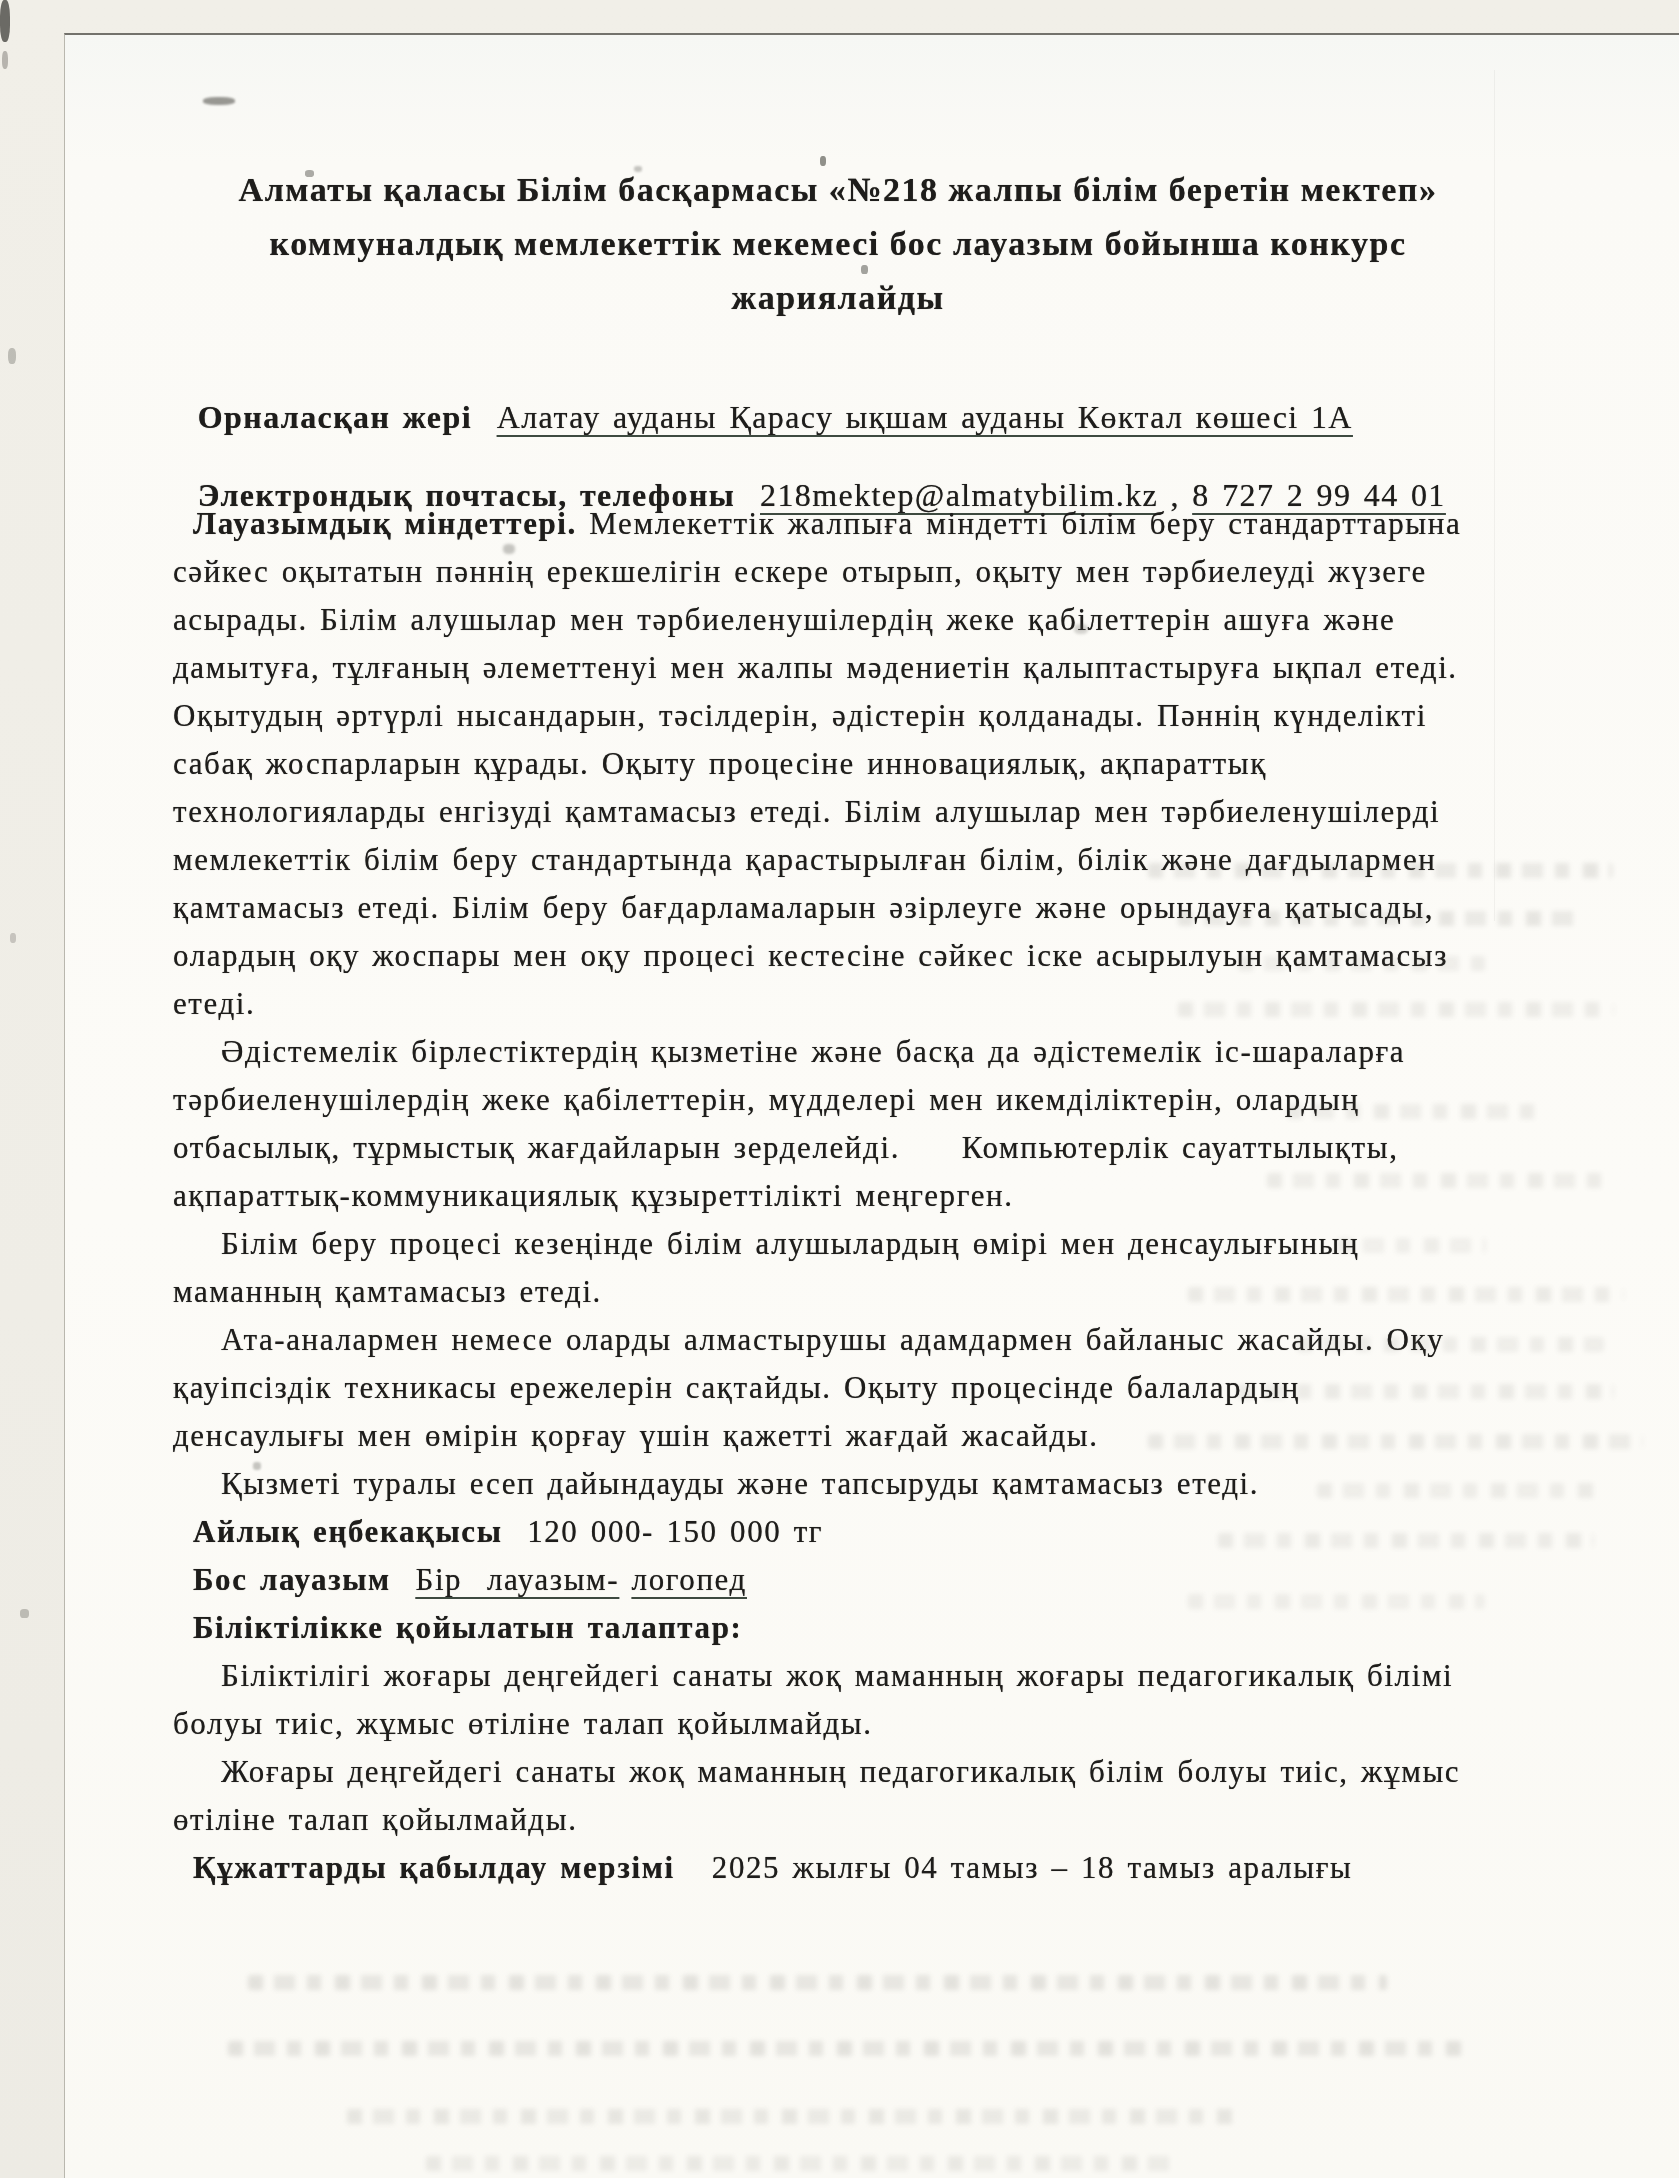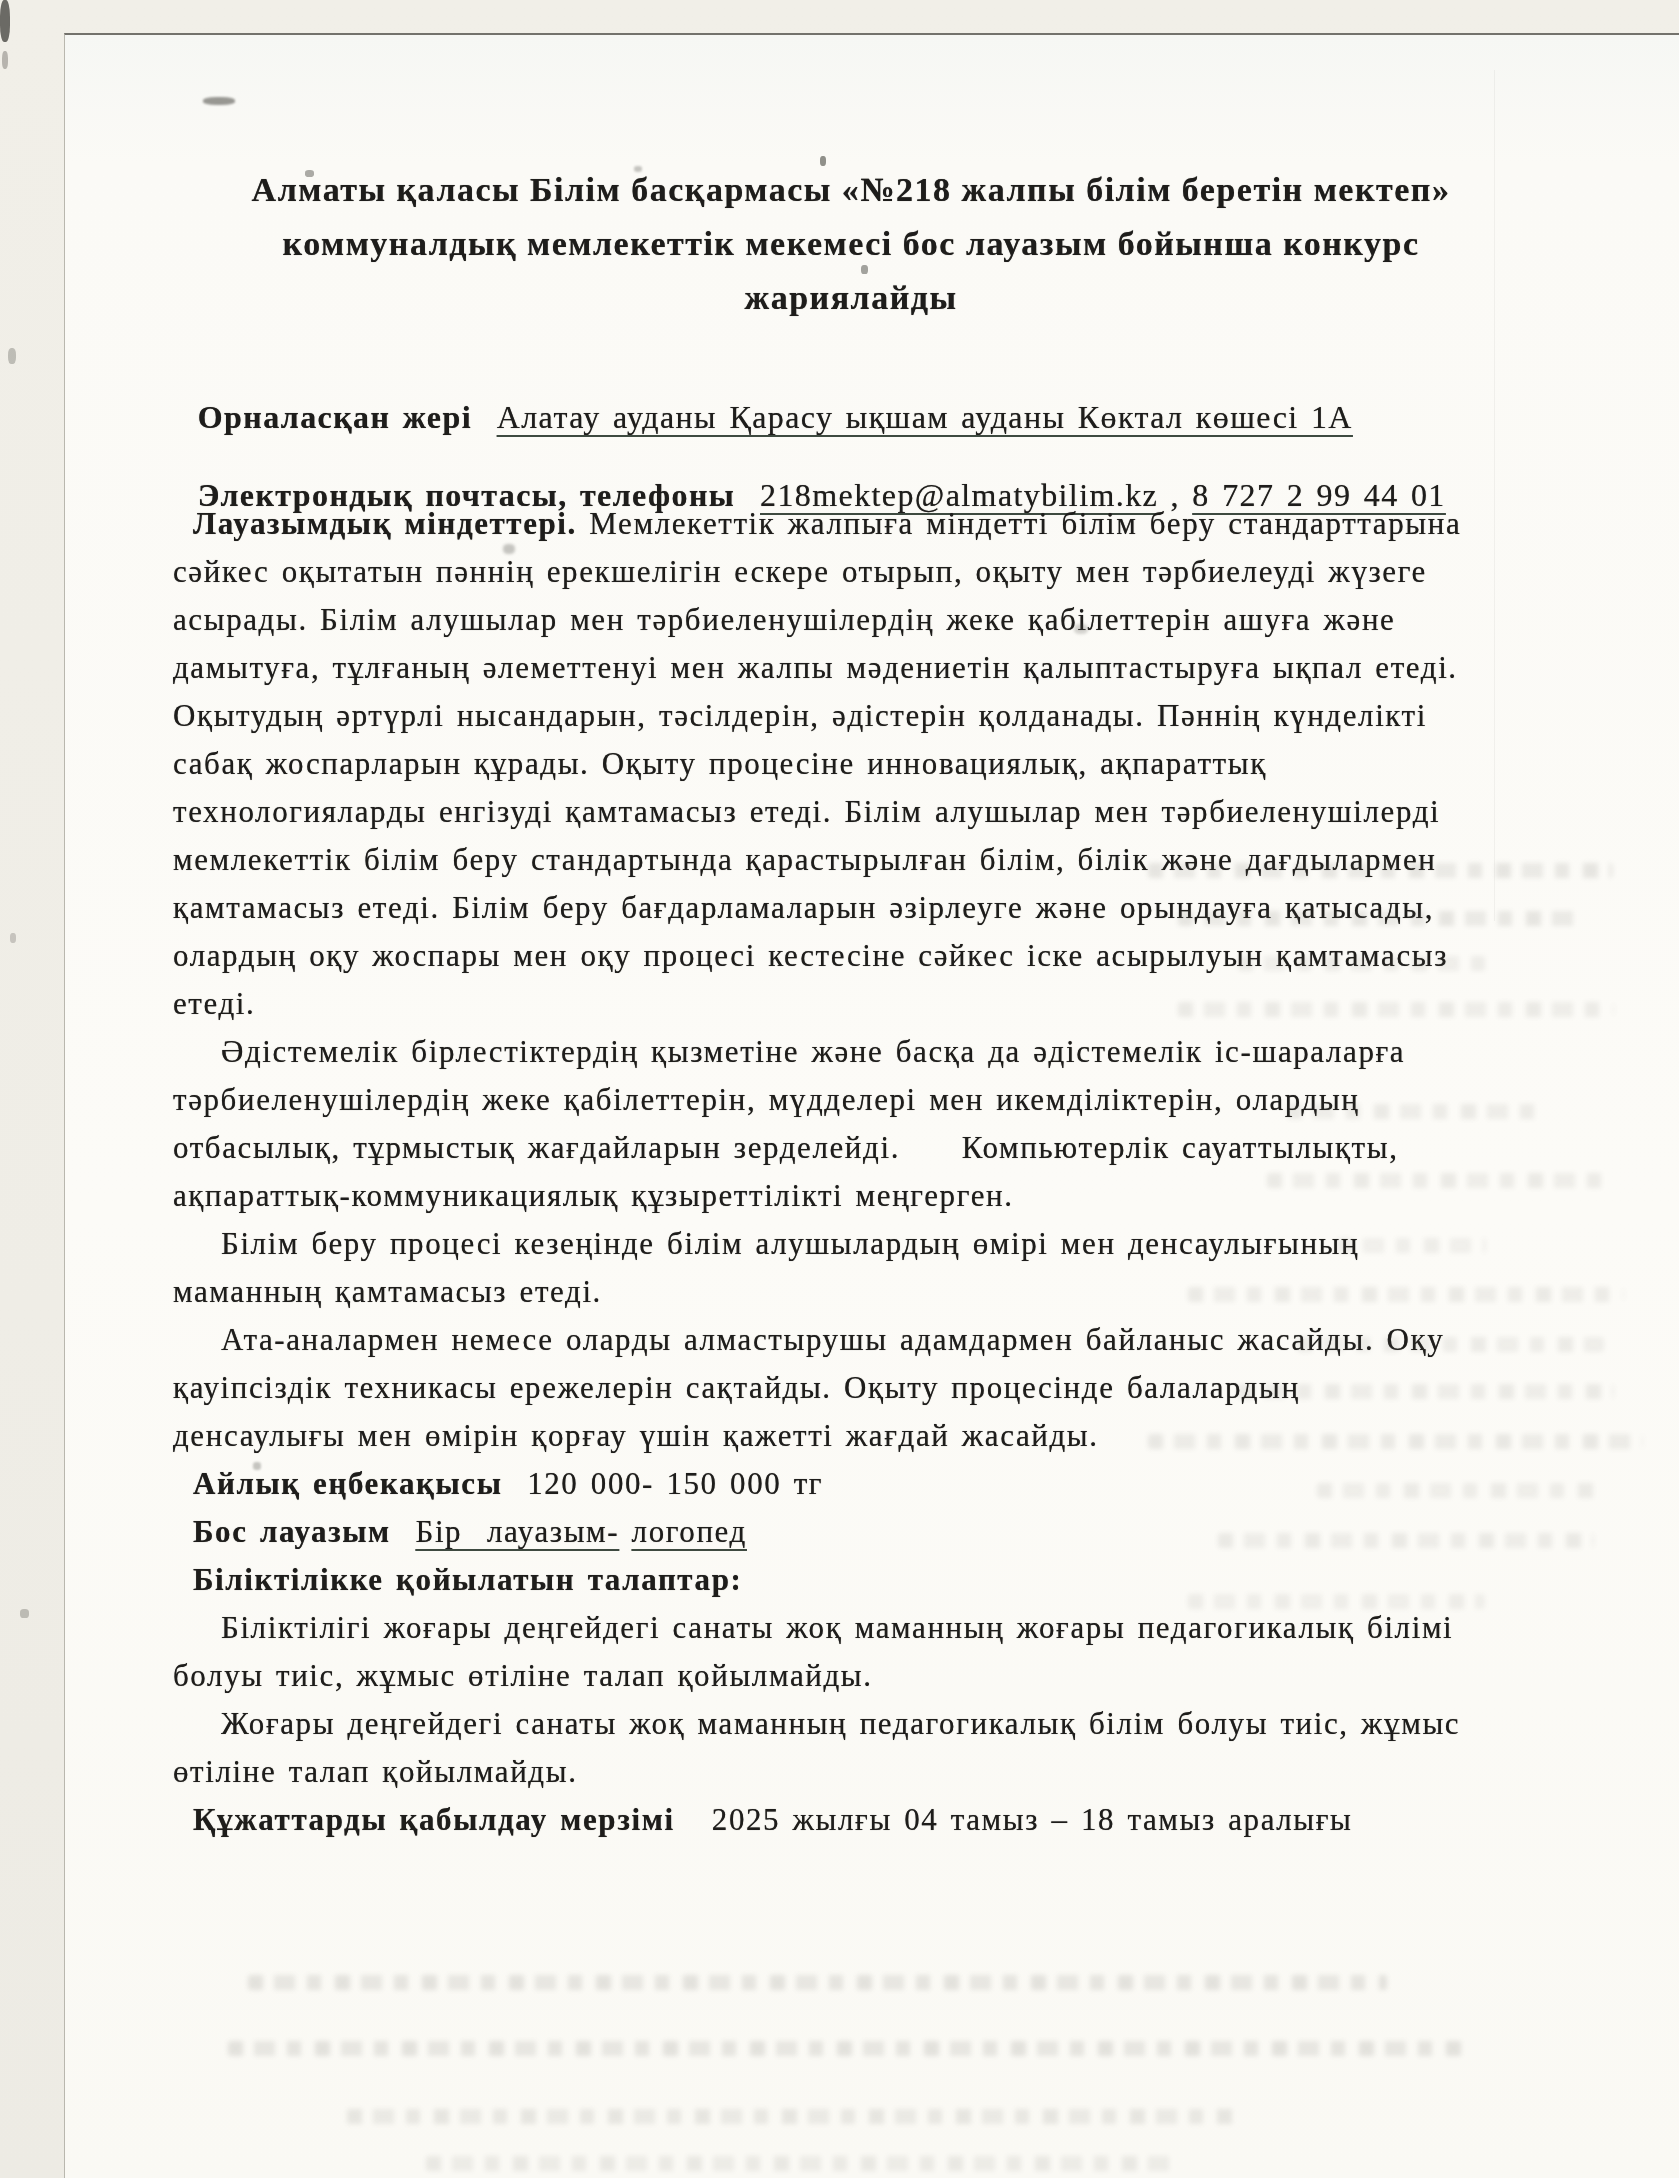--- a/index.html
+++ b/index.html
@@ -14,21 +14,21 @@
   
   .page{
     position:absolute;left:64px;top:33px;right:0;bottom:0;
     background:linear-gradient(180deg,#f6f7f4 0%,#fbfaf6 6%,#fcfbf7 55%,#faf9f4 100%);
     border-top:2px solid #73726c;
     border-left:1px solid #b9b7ae;
   }
   .fold-line{position:absolute;left:1429px;top:35px;width:1px;height:851px;background:rgba(70,70,65,0.06);}
   
   .doc-title{
-    position:absolute;left:173px;top:163px;width:1356px;
+    position:absolute;left:160px;top:163px;width:1356px;
     text-align:center;font-weight:bold;font-size:34px;line-height:54px;
     letter-spacing:1.5px;white-space:pre-line;
   }
   
   .field{position:absolute;left:173px;width:1455px;font-size:32px;line-height:46px;letter-spacing:1.4px;word-spacing:3px;white-space:pre;}
   .field-location{top:348px;}
   .field-contacts{top:426px;}
   .lbl{font-weight:bold;}
   .u{
     text-decoration:underline;
@@ -90,20 +90,21 @@
     <div class="bline"><span>етеді.</span></div>
     <div class="bline ind"><span>Әдістемелік бірлестіктердің қызметіне және басқа да әдістемелік іс-шараларға</span></div>
     <div class="bline"><span>тәрбиеленушілердің жеке қабілеттерін, мүдделері мен икемділіктерін, олардың</span></div>
     <div class="bline"><span>отбасылық, тұрмыстық жағдайларын зерделейді.     Компьютерлік сауаттылықты,</span></div>
     <div class="bline"><span>ақпараттық-коммуникациялық құзыреттілікті меңгерген.</span></div>
     <div class="bline ind"><span>Білім беру процесі кезеңінде білім алушылардың өмірі мен денсаулығының</span></div>
     <div class="bline"><span>маманның қамтамасыз етеді.</span></div>
     <div class="bline ind"><span>Ата-аналармен немесе оларды алмастырушы адамдармен байланыс жасайды. Оқу</span></div>
     <div class="bline"><span>қауіпсіздік техникасы ережелерін сақтайды. Оқыту процесінде балалардың</span></div>
     <div class="bline"><span>денсаулығы мен өмірін қорғау үшін қажетті жағдай жасайды.</span></div>
+    <div class="bline ind"><span>Қызметі туралы есеп дайындауды және тапсыруды қамтамасыз етеді.</span></div>
     <div class="bline"><span class="b">Айлық еңбекақысы</span><span>  120 000- 150 000 тг</span></div>
     <div class="bline"><span class="b">Бос лауазым</span><span>  </span><span class="u">Бір  лауазым-</span><span> </span><span class="u">логопед</span></div>
     <div class="bline"><span class="b">Біліктілікке қойылатын талаптар:</span></div>
     <div class="bline ind"><span>Біліктілігі жоғары деңгейдегі санаты жоқ маманның жоғары педагогикалық білімі</span></div>
     <div class="bline"><span>болуы тиіс, жұмыс өтіліне талап қойылмайды.</span></div>
     <div class="bline ind"><span>Жоғары деңгейдегі санаты жоқ маманның педагогикалық білім болуы тиіс, жұмыс</span></div>
     <div class="bline"><span>өтіліне талап қойылмайды.</span></div>
     <div class="bline"><span class="b">Құжаттарды қабылдау мерзімі</span><span>   2025 жылғы 04 тамыз – 18 тамыз аралығы</span></div>
   </div>
 

